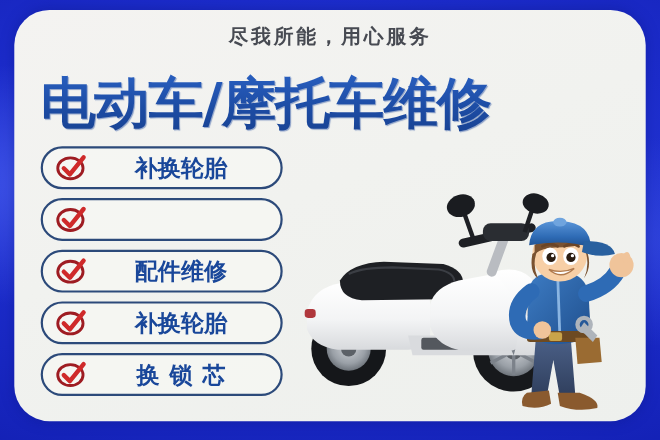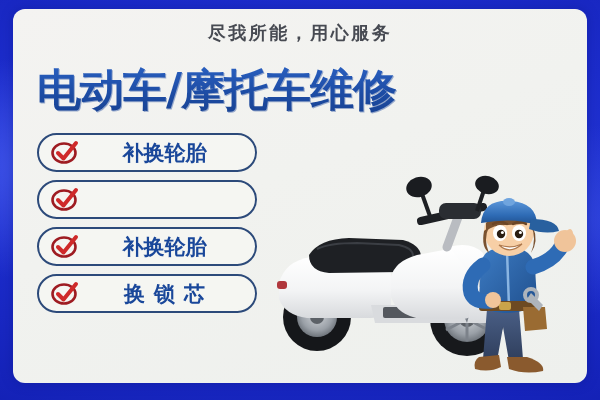--- a/index.html
+++ b/index.html
@@ -16,35 +16,35 @@
   
   #poster::before{
     content:"";position:absolute;inset:0;
     background:radial-gradient(ellipse 60% 45% at 8% 42%, rgba(90,115,255,.55) 0%, rgba(90,115,255,0) 62%),
                radial-gradient(ellipse 55% 40% at 95% 55%, rgba(70,95,240,.45) 0%, rgba(70,95,240,0) 60%);
     pointer-events:none;
   }
   .panel{
     position:absolute;left:13px;top:9px;right:13px;bottom:17px;
     background:linear-gradient(160deg,#f4f3f1 0%,#f1f2ef 45%,#eef0ed 100%);
-    border-radius:12px;
+    border-radius:32px;
     box-shadow:0 0 12px rgba(10,20,120,.35);
     overflow:hidden;
   }
   .tagline{
     position:absolute;left:0;right:0;top:12px;
     text-align:center;
     font-size:18px;font-weight:600;color:#474a52;
     letter-spacing:2.5px;
     font-family:"DejaVu Sans","Liberation Sans",sans-serif;
     white-space:nowrap;
   }
   .headline{
     position:absolute;left:24px;top:52px;
-    font-size:44px;font-weight:bold;
+    font-size:50px;font-weight:bold;
     letter-spacing:-1px;
     white-space:nowrap;
     font-family:"DejaVu Sans","Liberation Sans",sans-serif;
     background:linear-gradient(180deg,#2b62c4 0%,#1d4ca4 55%,#17408f 100%);
     -webkit-background-clip:text;background-clip:text;color:transparent;
     -webkit-text-fill-color:transparent;
     filter:drop-shadow(1.5px 1.5px 0 rgba(40,80,160,.45));
   }
   .pills{
     position:absolute;left:24px;top:124px;
@@ -224,20 +224,29 @@
 
       <div class="pill">
         <span class="check-icon">
           <svg viewBox="0 0 27 27">
               <ellipse cx="13" cy="14" rx="11.5" ry="9.5" fill="none" stroke="#9e1c22" stroke-width="2.6"></ellipse>
               <path d="M7 14 L12.5 19.5 L25 4" fill="none" stroke="#cf2a2a" stroke-width="4" stroke-linecap="round" stroke-linejoin="round"></path>
             </svg>
         </span>
       </div>
 
+      <div class="pill">
+        <span class="check-icon">
+          <svg viewBox="0 0 27 27">
+              <ellipse cx="13" cy="14" rx="11.5" ry="9.5" fill="none" stroke="#9e1c22" stroke-width="2.6"></ellipse>
+              <path d="M7 14 L12.5 19.5 L25 4" fill="none" stroke="#cf2a2a" stroke-width="4" stroke-linecap="round" stroke-linejoin="round"></path>
+            </svg>
+        </span>
+        <span class="pill-label">配件维修</span>
+      </div>
 
       <div class="pill">
         <span class="check-icon">
           <svg viewBox="0 0 27 27">
               <ellipse cx="13" cy="14" rx="11.5" ry="9.5" fill="none" stroke="#9e1c22" stroke-width="2.6"></ellipse>
               <path d="M7 14 L12.5 19.5 L25 4" fill="none" stroke="#cf2a2a" stroke-width="4" stroke-linecap="round" stroke-linejoin="round"></path>
             </svg>
         </span>
         <span class="pill-label">补换轮胎</span>
       </div>

